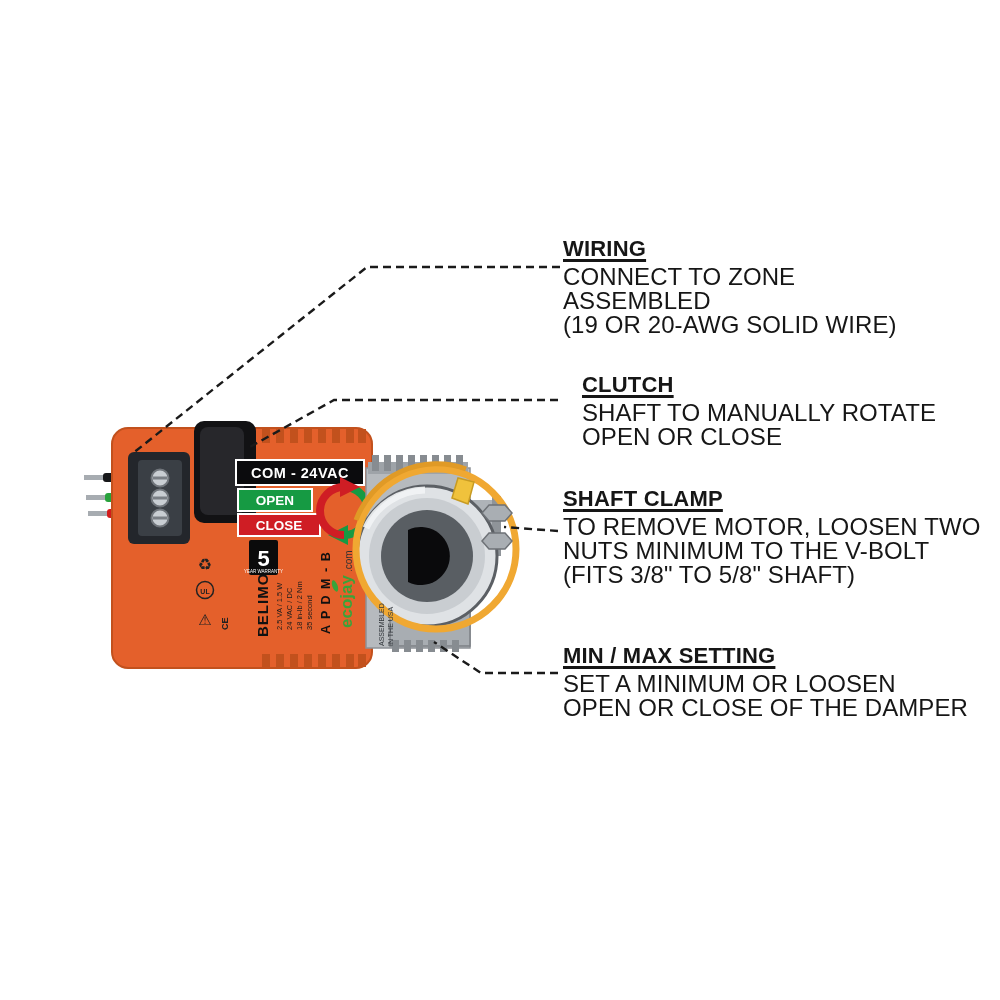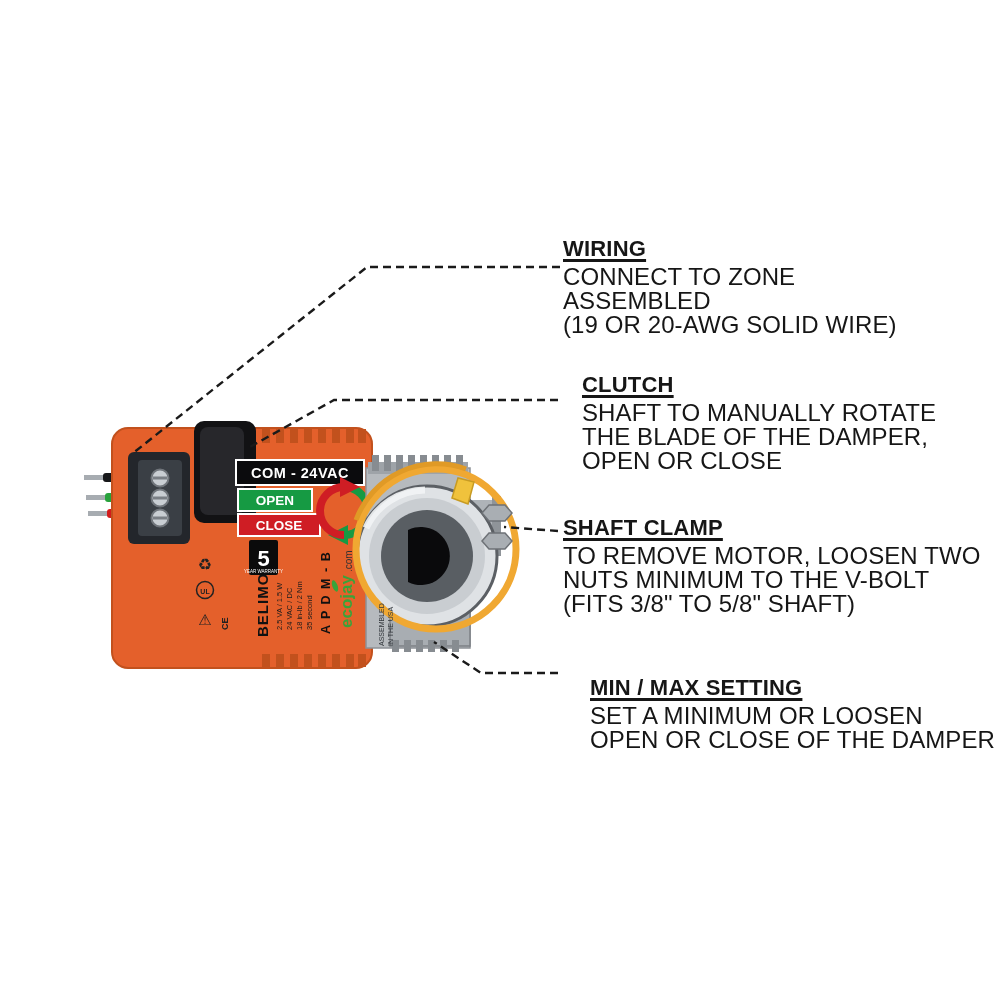--- a/index.html
+++ b/index.html
@@ -194,30 +194,29 @@
   <div class="callout" style="left:563px; top:236px;">
     <div class="callout-title">WIRING</div>
     <div class="callout-text">CONNECT TO ZONE</div>
     <div class="callout-text">ASSEMBLED</div>
     <div class="callout-text">(19 OR 20-AWG SOLID WIRE)</div>
   </div>
 
   <div class="callout" style="left:563px; top:372px;margin-left:19px;">
     <div class="callout-title">CLUTCH</div>
     <div class="callout-text">SHAFT TO MANUALLY ROTATE</div>
-    <div class="callout-text">THE BLADE OF THE DAMPER,</div>
     <div class="callout-text">OPEN OR CLOSE</div>
   </div>
 
-  <div class="callout" style="left:563px; top:515px;">
+  <div class="callout" style="left:563px; top:486px;">
     <div class="callout-title">SHAFT CLAMP</div>
     <div class="callout-text">TO REMOVE MOTOR, LOOSEN TWO</div>
     <div class="callout-text">NUTS MINIMUM TO THE V-BOLT</div>
     <div class="callout-text">(FITS 3/8" TO 5/8" SHAFT)</div>
   </div>
 
-  <div class="callout" style="left:563px; top:675px;margin-left:27px;">
+  <div class="callout" style="left:563px; top:643px;">
     <div class="callout-title">MIN / MAX SETTING</div>
     <div class="callout-text">SET A MINIMUM OR LOOSEN</div>
     <div class="callout-text">OPEN OR CLOSE OF THE DAMPER</div>
   </div>
 
 </div>
 
 </body></html>

